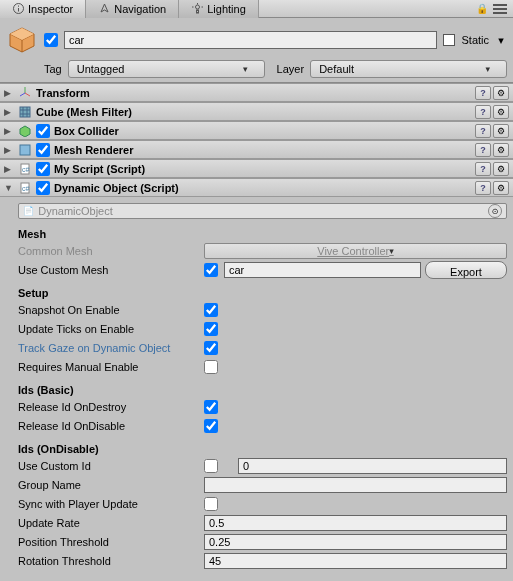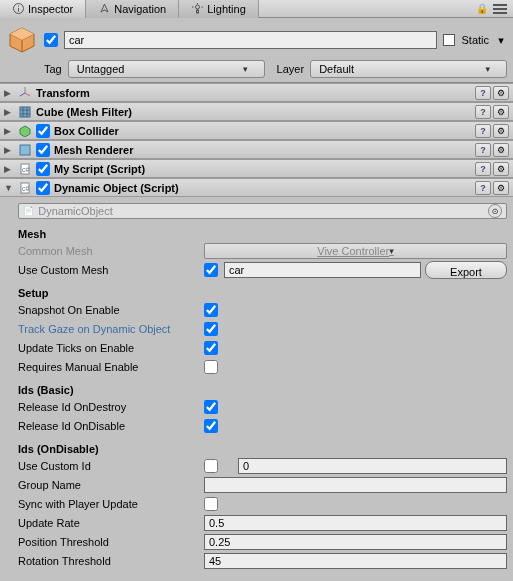--- a/index.html
+++ b/index.html
@@ -279,25 +279,25 @@
           <span>Export</span>
         </div>
     </div>
 
     <div class="section">Setup</div>
     <div class="row">
         <span class="lbl">Snapshot On Enable</span>
         <input type="checkbox" class="chk" checked="" style="">
       </div>
     <div class="row">
+        <span class="lbl">Update Ticks on Enable</span>
+        <input type="checkbox" class="chk" checked="" style="">
+      </div>
+    <div class="row">
         <span class="lbl link">Track Gaze on Dynamic Object</span>
-        <input type="checkbox" class="chk" checked="" style="">
-      </div>
-    <div class="row">
-        <span class="lbl">Update Ticks on Enable</span>
         <input type="checkbox" class="chk" checked="" style="">
       </div>
     <div class="row">
         <span class="lbl">Requires Manual Enable</span>
         <input type="checkbox" class="chk" style="">
       </div>
 
     <div class="section">Ids (Basic)</div>
     <div class="row">
         <span class="lbl">Release Id OnDestroy</span>

